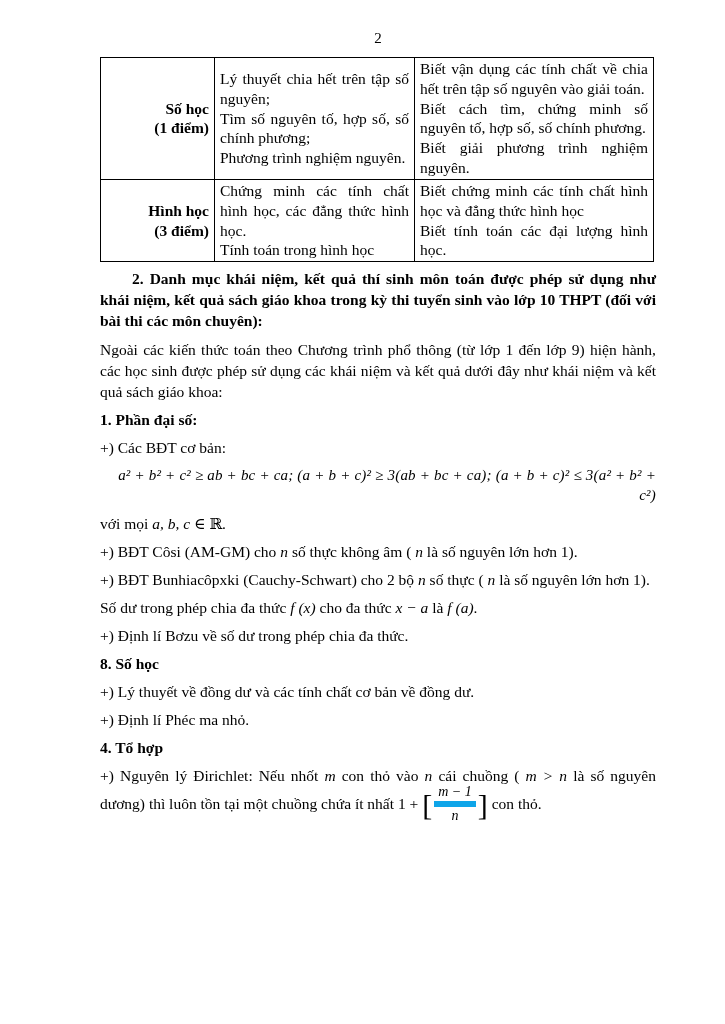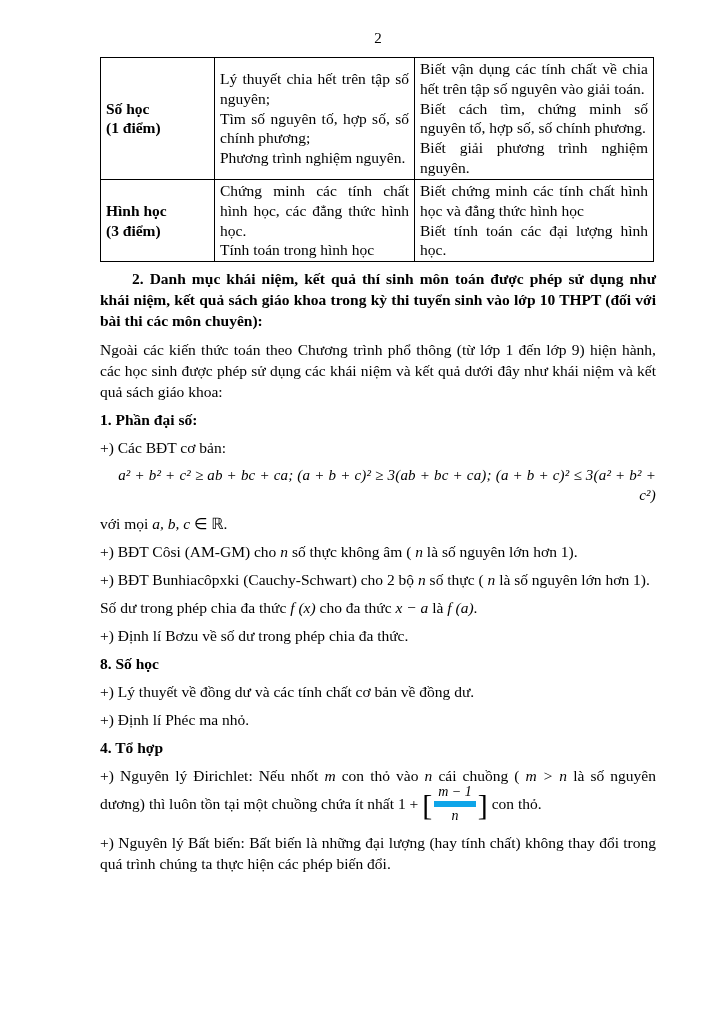--- a/index.html
+++ b/index.html
@@ -31,32 +31,31 @@
     table-layout: fixed;
   }
   table.spec-table td {
     border: 1px solid #000000;
     padding: 1px 5px;
     vertical-align: middle;
     line-height: 1.28;
     white-space: pre-line;
   }
   td.topic-cell {
-    text-align: left;
+    text-align: right;
     font-weight: bold;
   }
   td.text-cell {
     text-align: justify;
     vertical-align: top;
   }
   .content p {
     margin: 6px 0 7px;
     text-align: justify;
     line-height: 1.36;
-    font-family: Liberation Serif, serif;
   }
   p.b { font-weight: bold; }
   p.indent { text-indent: 32px; }
   p.formula {
     font-style: italic;
     text-align: right;
     font-size: 15px;
     letter-spacing: 0.2px;
   }
   .seg-i { font-style: italic; }
@@ -133,16 +132,15 @@
     <p><span>với mọi </span><span class="seg-i">a, b, c</span><span> ∈ ℝ.</span></p>
     <p><span>+) BĐT Côsi (AM-GM) cho </span><span class="seg-i">n</span><span> số thực không âm ( </span><span class="seg-i">n</span><span> là số nguyên lớn hơn 1).</span></p>
     <p><span>+) BĐT Bunhiacôpxki (Cauchy-Schwart) cho 2 bộ </span><span class="seg-i">n</span><span> số thực ( </span><span class="seg-i">n</span><span> là số nguyên lớn hơn 1).</span></p>
     <p><span>Số dư trong phép chia đa thức </span><span class="seg-i">f (x)</span><span> cho đa thức </span><span class="seg-i">x − a</span><span> là </span><span class="seg-i">f (a)</span><span>.</span></p>
     <p>+) Định lí Bơzu về số dư trong phép chia đa thức.</p>
     <p class="b">8. Số học</p>
     <p>+) Lý thuyết về đồng dư và các tính chất cơ bản về đồng dư.</p>
     <p>+) Định lí Phéc ma nhỏ.</p>
     <p class="b">4. Tổ hợp</p>
     <p><span>+) Nguyên lý Đirichlet: Nếu nhốt </span><span class="seg-i">m</span><span> con thỏ vào </span><span class="seg-i">n</span><span> cái chuồng ( </span><span class="seg-i">m &gt; n</span><span> là số nguyên dương) thì luôn tồn tại một chuồng chứa ít nhất </span><span>1 + </span><span class="fracwrap"><span class="brk">[</span><span class="frac"><span class="num">m − 1</span><span class="den">n</span></span><span class="brk">]</span></span><span> con thỏ.</span></p>
-    <p>+) Nguyên lý Bất biến: Bất biến là những đại lượng (hay tính chất) không thay đổi trong quá trình chúng ta thực hiện các phép biến đổi.</p>
 
   </div>
 </div>
 
 </body></html>

